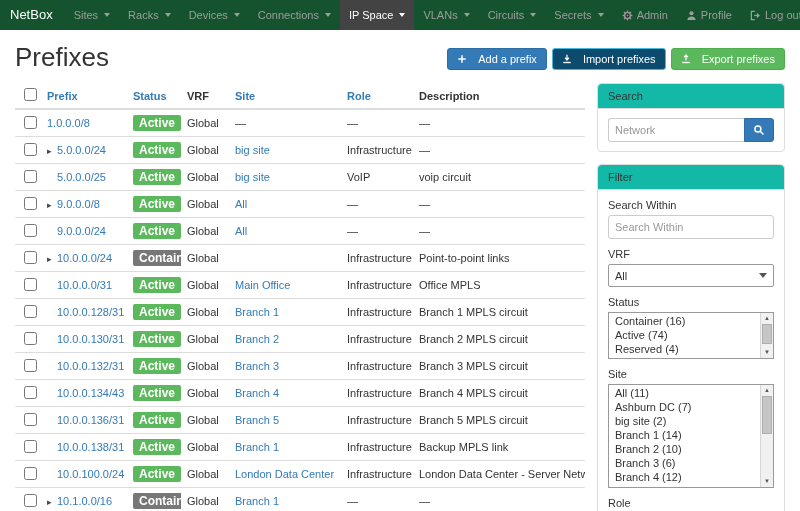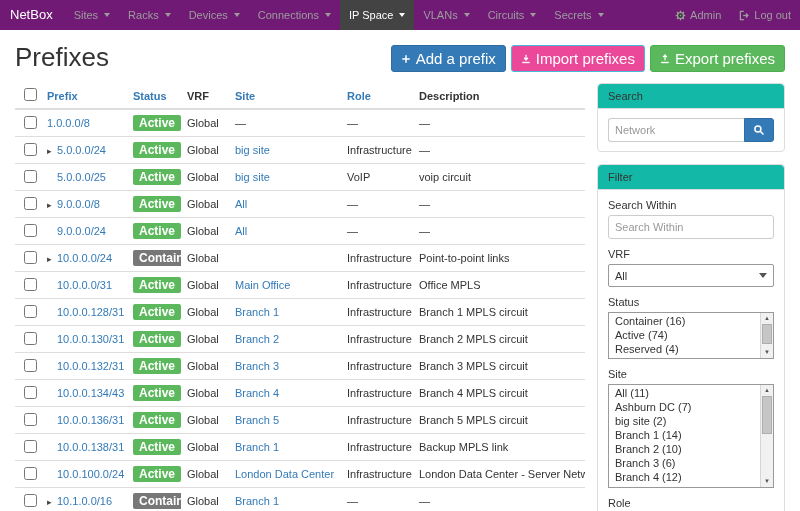--- a/index.html
+++ b/index.html
@@ -1,36 +1,36 @@
 <!DOCTYPE html>
 <html><head>
 <meta charset="utf-8">
 <style>
   * { box-sizing: border-box; margin: 0; padding: 0; }
   html, body { width: 800px; height: 511px; overflow: hidden; background: #fff;
     font-family: "Liberation Sans", sans-serif; font-size: 11px; color: #333; }
 
   
-  .navbar { height: 30px; background: #701a75; display: flex; align-items: stretch; }
+  .navbar { height: 30px; background: #14532d; display: flex; align-items: stretch; }
   .brand { color: #fff; font-size: 13px; line-height: 30px; padding: 0 12px 0 10px; cursor: pointer; }
   .nav-items, .nav-right { display: flex; }
   .nav-right { margin-left: auto; }
   .nav-item { color: #9d9d9d; line-height: 30px; padding: 0 9px; display: flex; align-items: center; gap: 4px; cursor: pointer; white-space: nowrap; }
   .nav-item.active { background: #434343; color: #fff; }
   .caret { display: inline-block; width: 0; height: 0; border-left: 3px solid transparent; border-right: 3px solid transparent; border-top: 4px solid currentColor; margin-left: 2px; }
   .nav-item .icn { display: flex; align-items: center; }
 
   
   .content { padding: 4px 15px 0; }
   .page-head { display: flex; justify-content: space-between; align-items: center; }
   h1 { font-size: 26px; font-weight: normal; color: #333; margin: 8px 0 10px; }
   .actions { display: flex; gap: 5px; }
-  .btn { border-radius: 3px; color: #fff; font-size: 15px; padding: 4px 9px; display: inline-flex; align-items: center; gap: 5px; border: 1px solid; cursor: pointer; font-family: inherit; }
+  .btn { border-radius: 3px; color: #fff; font-size: 11px; padding: 4px 9px; display: inline-flex; align-items: center; gap: 11px; border: 1px solid; cursor: pointer; font-family: inherit; }
   .btn-primary { background: #337ab7; border-color: #2e6da4; }
-  .btn-info    { background: #ec4899; border-color: #46b8da; }
+  .btn-info    { background: #0c4a6e; border-color: #46b8da; }
   .btn-success { background: #5cb85c; border-color: #4cae4c; }
   .btn .icn { display: flex; align-items: center; }
 
   
   .main { display: flex; align-items: flex-start; }
   .table-wrap { flex: 1; min-width: 0; }
   .sidebar { width: 188px; flex: none; margin-left: 12px; }
 
   
   table { width: 100%; border-collapse: collapse; table-layout: fixed; }
@@ -119,20 +119,29 @@
               <line x1="8" y1="1" x2="8" y2="15"></line>
               <line x1="1" y1="8" x2="15" y2="8"></line>
               <line x1="3" y1="3" x2="13" y2="13"></line>
               <line x1="13" y1="3" x2="3" y2="13"></line>
             </g>
             <circle cx="8" cy="8" r="4.2" fill="#222" stroke="#9d9d9d" stroke-width="2"></circle>
             <circle cx="8" cy="8" r="1.4" fill="#9d9d9d"></circle>
           </svg>
         </span>
         <span>Admin</span>
+      </div>
+      <div class="nav-item">
+        <span class="icn">
+          <svg width="11" height="11" viewBox="0 0 16 16" fill="#9d9d9d">
+            <circle cx="8" cy="4.8" r="3"></circle>
+            <path d="M2 14.5c0-3.4 2.7-5.1 6-5.1s6 1.7 6 5.1z"></path>
+          </svg>
+        </span>
+        <span>Profile</span>
       </div>
       <div class="nav-item">
         <span class="icn">
           <svg width="11" height="11" viewBox="0 0 16 16" fill="none" stroke="#9d9d9d" stroke-width="1.8">
             <path d="M7 2H2v12h5"></path>
             <path d="M10 5l3 3-3 3"></path>
             <line x1="13" y1="8" x2="6" y2="8"></line>
           </svg>
         </span>
         <span>Log out</span>

